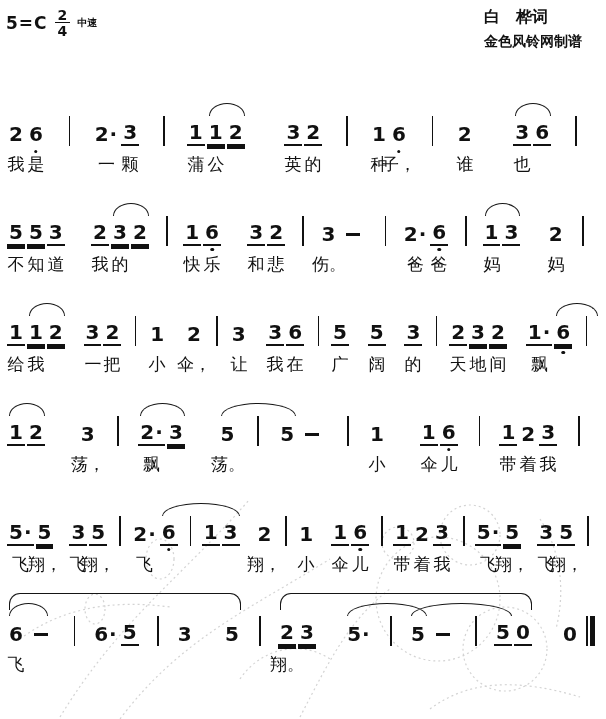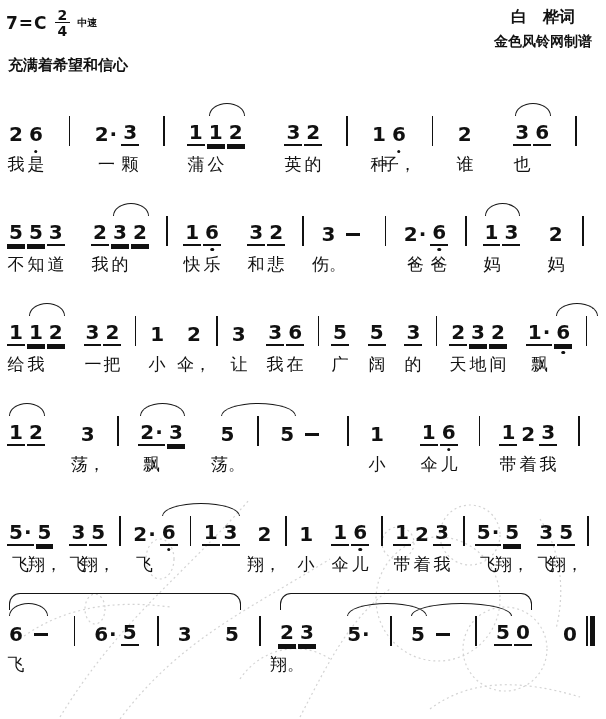--- a/index.html
+++ b/index.html
@@ -13,21 +13,21 @@
   
   .header{position:relative;height:94px;}
   .key-line{position:absolute;left:6px;top:8px;display:flex;align-items:center;gap:7px;font-weight:bold;}
   .keysig{font-size:17px;letter-spacing:1px;}
   .frac{display:inline-flex;flex-direction:column;align-items:center;line-height:1;font-size:14px;}
   .frac .num{padding:0 3px;}
   .frac .den{border-top:1.6px solid #111;padding:1px 3px 0;}
   .tempo{font-size:10px;}
   .title{position:absolute;left:160px;top:0px;font-size:31px;font-weight:bold;letter-spacing:2px;
          font-family:"DejaVu Serif","Liberation Serif",serif;white-space:nowrap;}
-  .credits{position:absolute;right:14px;top:3px;text-align:center;font-weight:bold;
+  .credits{position:absolute;right:24px;top:3px;text-align:left;font-weight:bold;
            font-family:"DejaVu Serif","Liberation Serif",serif;}
   .credits .c1,.credits .c2{font-size:16px;line-height:1.7;}
   .credits .c3{font-size:14px;font-weight:bold;line-height:1.6;}
   .expr-line{position:absolute;left:8px;top:56px;display:flex;align-items:baseline;gap:8px;white-space:nowrap;}
   .expression{font-size:15px;font-weight:bold;}
   .subtitle{font-size:17px;font-family:"DejaVu Serif","Liberation Serif",serif;font-weight:bold;}
 
   
   .score{padding:4px 6px 0;}
   .score-line{margin-bottom:21px;}
@@ -71,33 +71,32 @@
     <path d="M240,240 c20,-30 60,-40 90,-20"></path>
     <ellipse cx="160" cy="120" rx="14" ry="20"></ellipse>
     <ellipse cx="95" cy="170" rx="10" ry="15"></ellipse>
   </g>
 </svg>
 
 <div class="page">
 
   <div class="header">
     <div class="key-line">
-      <span class="keysig">7=C</span>
+      <span class="keysig">5=C</span>
       <span class="frac">
         <span class="num">2</span>
         <span class="den">4</span>
       </span>
       <span class="tempo">中速</span>
     </div>
     <div class="credits">
       <div class="c1">白　桦词</div>
       <div class="c3">金色风铃网制谱</div>
     </div>
     <div class="expr-line">
-      <span class="expression">充满着希望和信心</span>
     </div>
   </div>
 
   <div class="score">
       <div class="score-line">
         <div class="notes">
           <span class="note">2</span>
           <span class="note ld">6</span>
           <span class="bar"></span>
           <span class="note">2<span class="adot">·</span></span>

